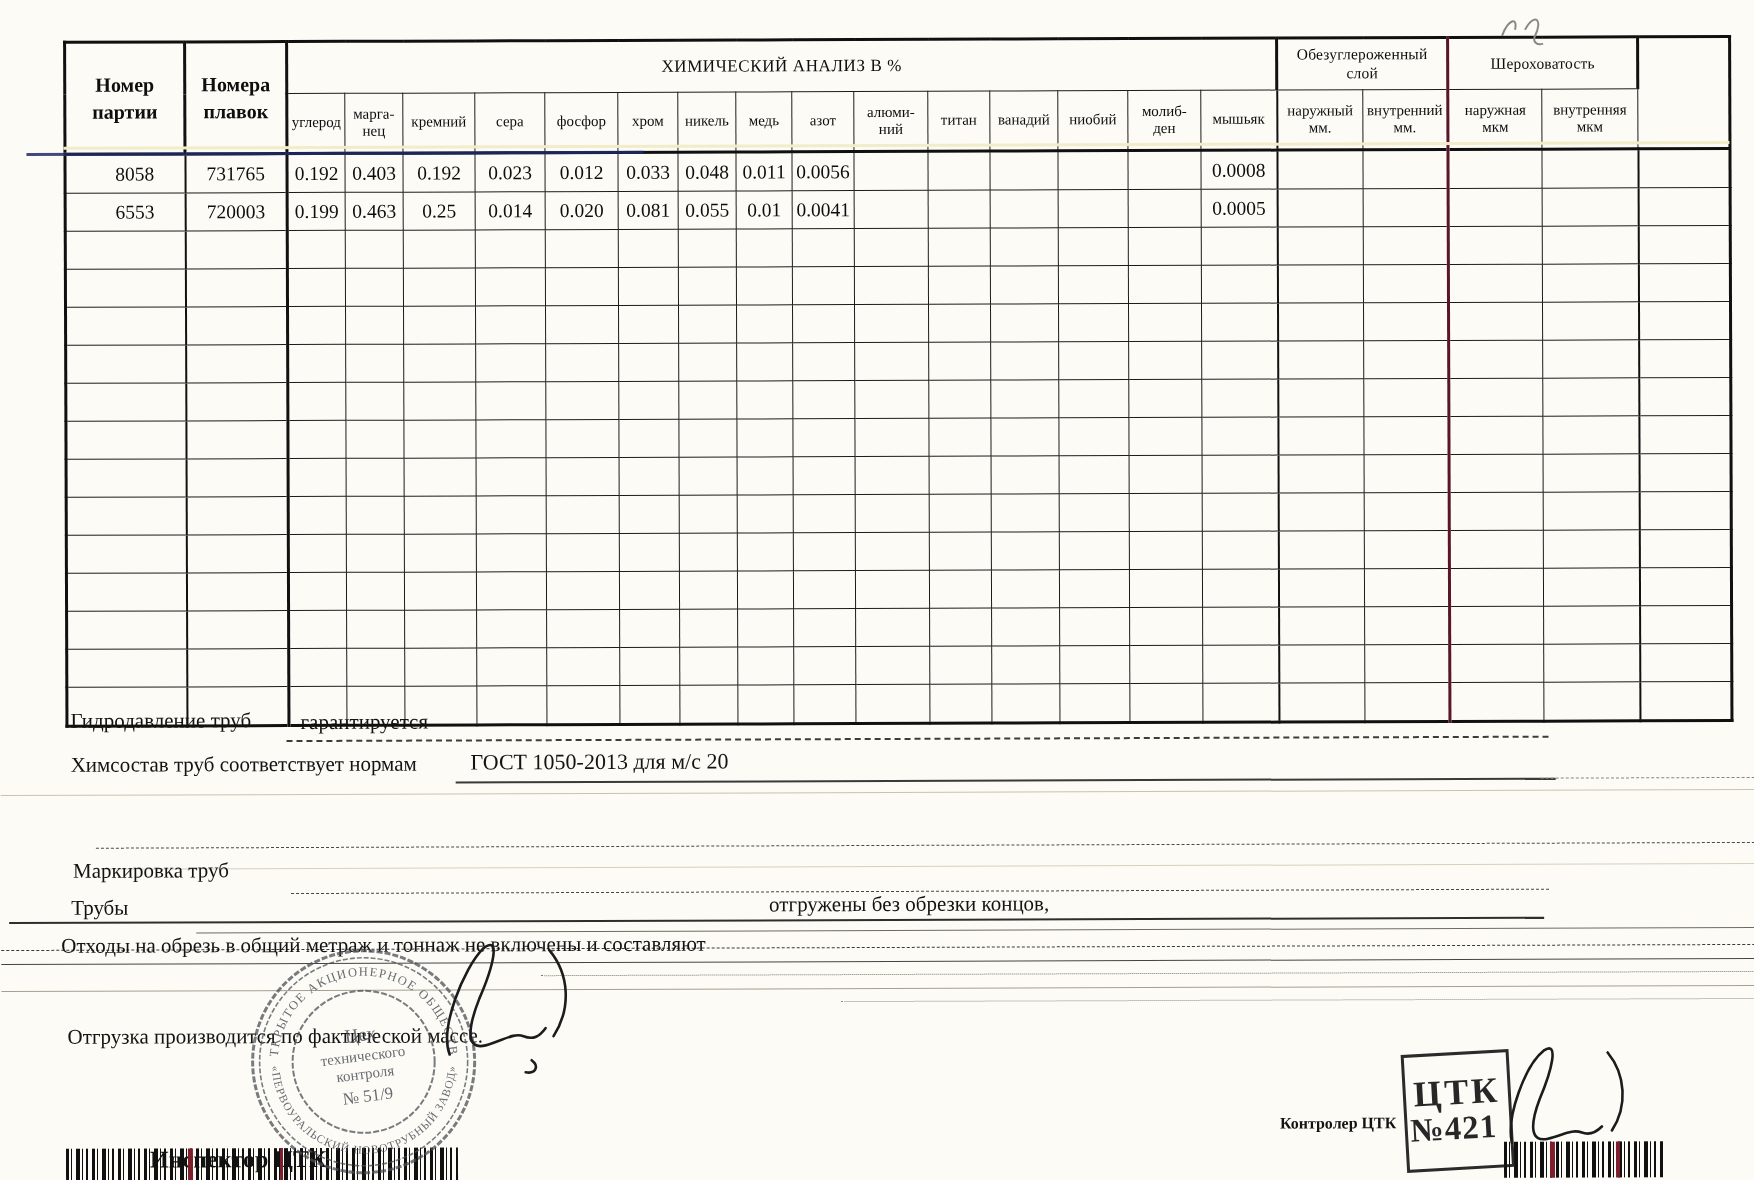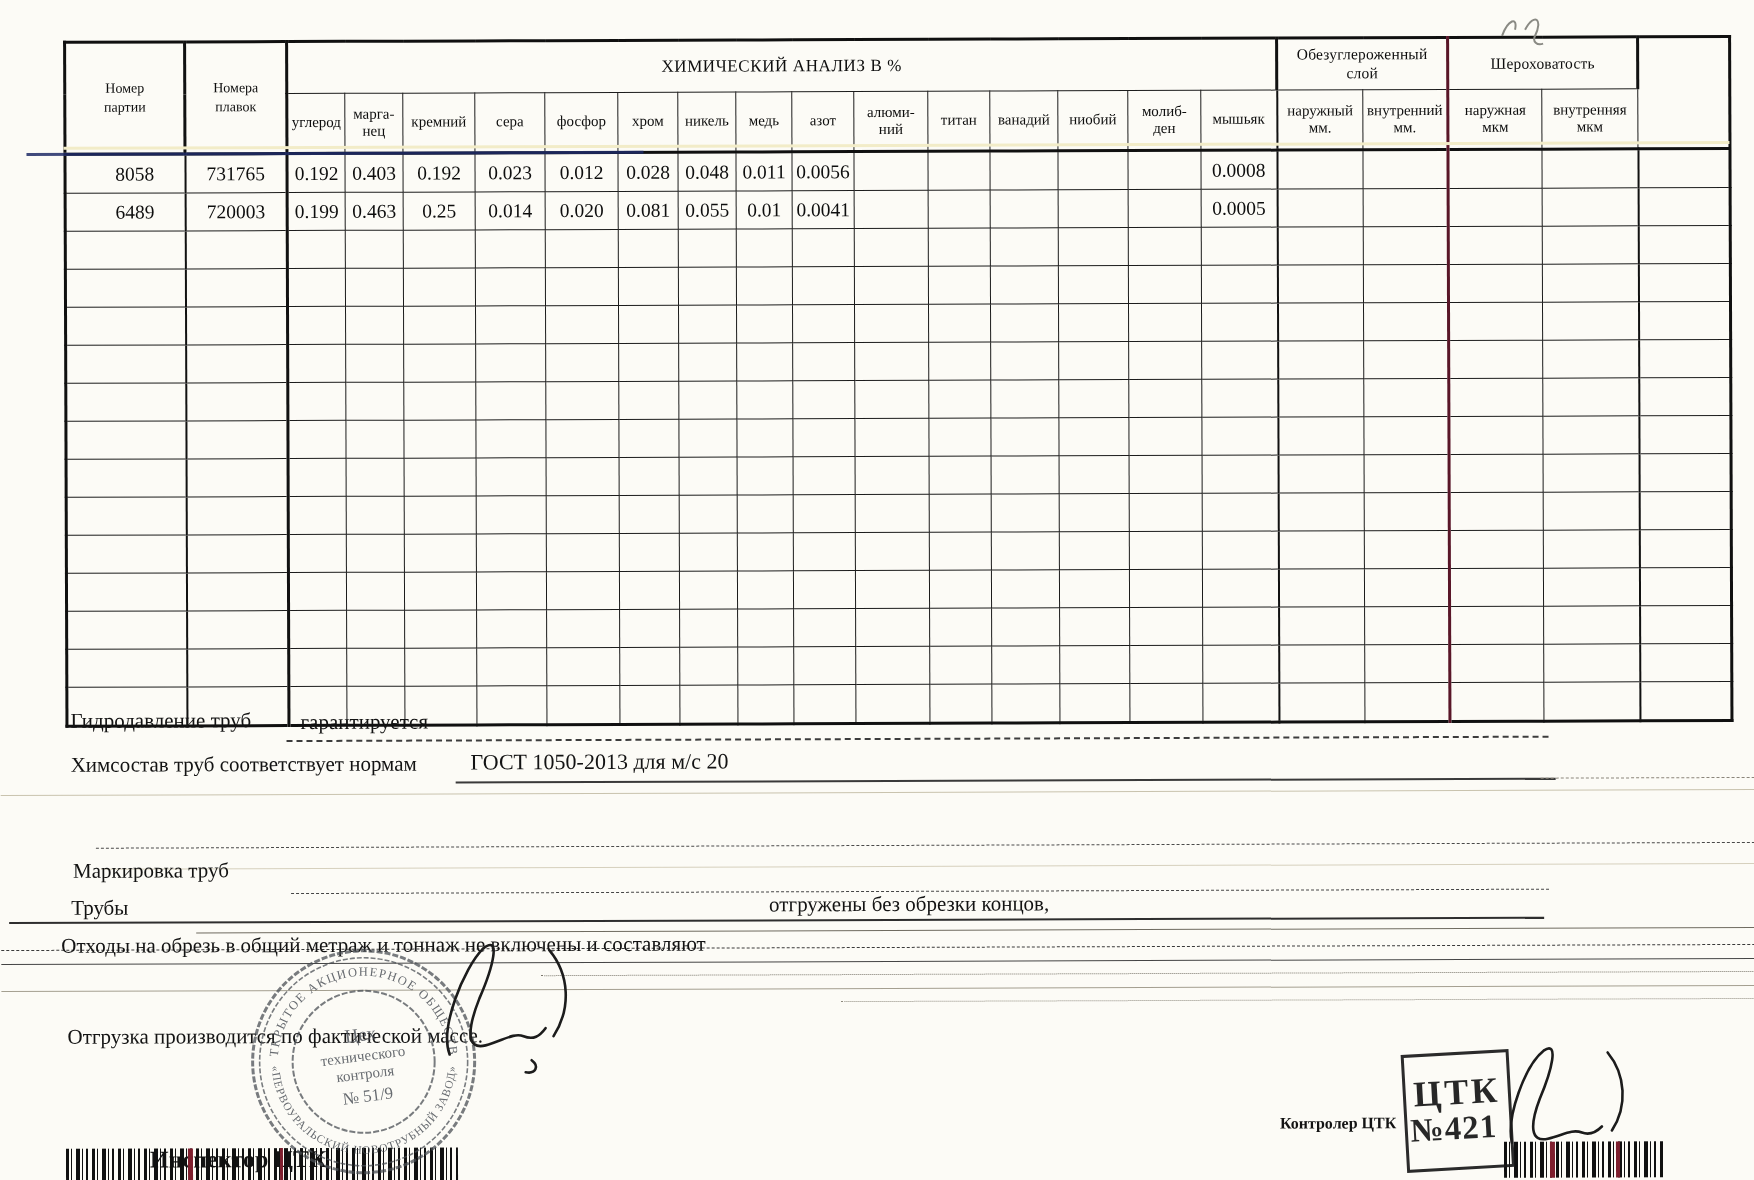--- a/index.html
+++ b/index.html
@@ -15,21 +15,21 @@
     border-collapse:collapse;table-layout:fixed;z-index:2;
     border:3px solid #101010;background:transparent;
   }
   .doc-table th,.doc-table td{
     border:1.5px solid #1c1c1c;text-align:center;vertical-align:middle;
     padding:0 1px;white-space:pre-line;overflow:hidden;
     font-family:"Liberation Serif", serif;color:#0e0e0e;font-weight:normal;
   }
   .hdr1 th{height:50px;}
   .hdr2 th{height:58px;font-size:15px;line-height:1.15;}
-  th.big{font-size:14px;line-height:1.35;}
+  th.big{font-size:20px;line-height:1.35;font-weight:bold;}
   th.group{font-size:17px;letter-spacing:.6px;}
   th.group-sm{font-size:15.5px;letter-spacing:.2px;line-height:1.2;}
   thead{border-bottom:3px solid #101010;}
   tbody td{height:37px;font-size:19px;}
   tbody tr.data-row td{font-size:19.5px;}
   
   .doc-table tbody td:nth-child(1){border-right:2px solid #111;padding-left:20px;}
   .doc-table tbody td:nth-child(2){border-right:3px solid #111;}
   .doc-table tbody td:nth-child(17){border-right:2.5px solid #111;}
   .doc-table tbody td:nth-child(19){border-right:3px solid #591628;}
@@ -155,38 +155,38 @@
     </thead>
     <tbody>
         <tr class="data-row">
           <td>8058</td>
           <td>731765</td>
           <td>0.192</td>
           <td>0.403</td>
           <td>0.192</td>
           <td>0.023</td>
           <td>0.012</td>
-          <td>0.028</td>
+          <td>0.033</td>
           <td>0.048</td>
           <td>0.011</td>
           <td>0.0056</td>
           <td></td>
           <td></td>
           <td></td>
           <td></td>
           <td></td>
           <td>0.0008</td>
           <td></td>
           <td></td>
           <td></td>
           <td></td>
           <td></td>
         </tr>
         <tr class="data-row">
-          <td>6489</td>
+          <td>6553</td>
           <td>720003</td>
           <td>0.199</td>
           <td>0.463</td>
           <td>0.25</td>
           <td>0.014</td>
           <td>0.020</td>
           <td>0.081</td>
           <td>0.055</td>
           <td>0.01</td>
           <td>0.0041</td>

